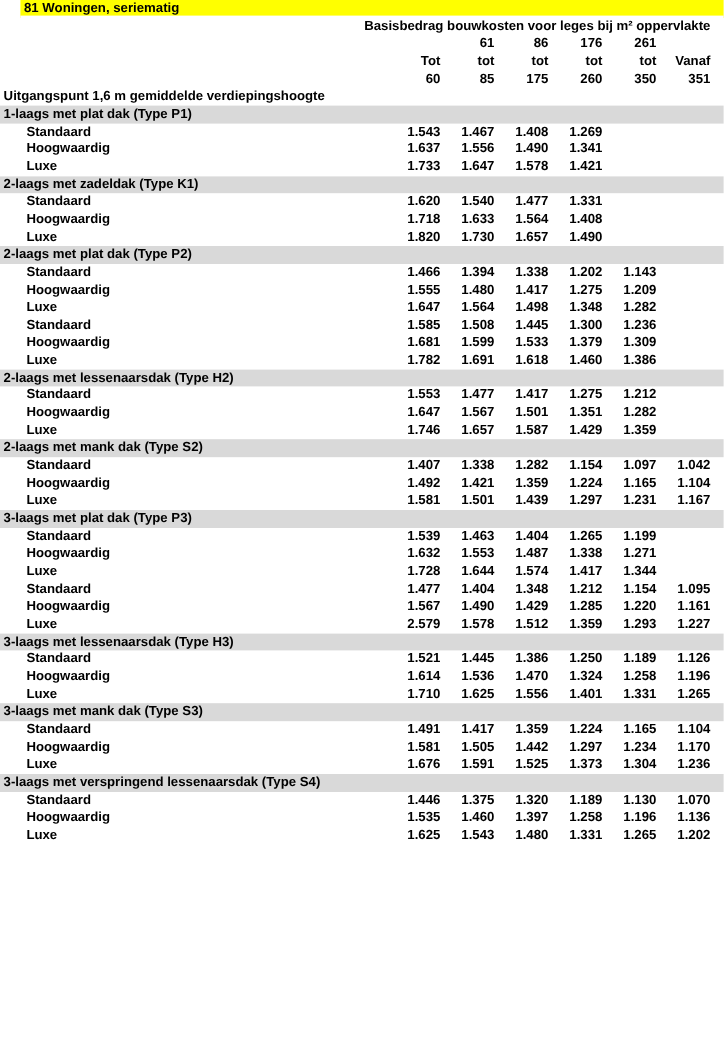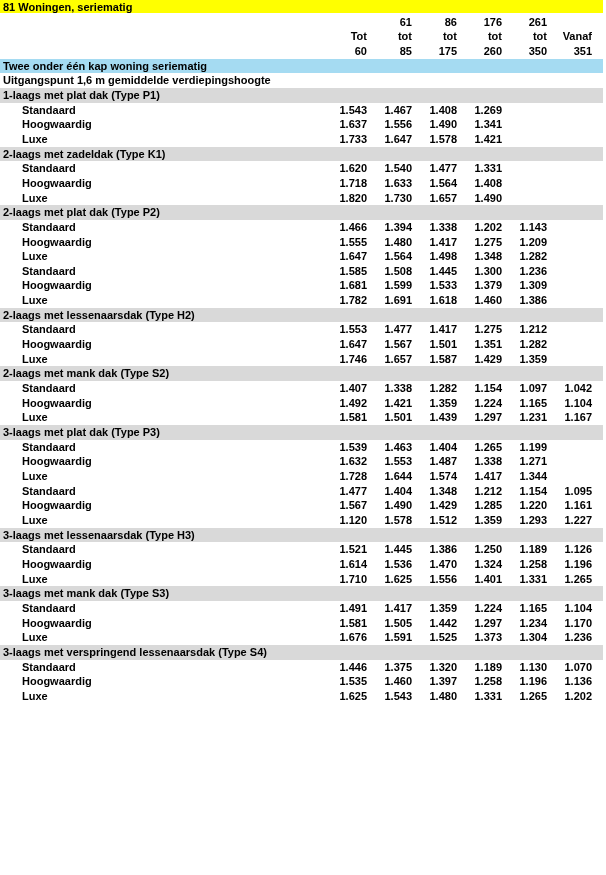--- a/index.html
+++ b/index.html
@@ -18,33 +18,36 @@
   .sheet{width:603px;}
   .row{
     height:var(--rh);line-height:var(--rh);
     display:grid;grid-template-columns:322px repeat(6,45px) 1fr;
     white-space:nowrap;overflow:hidden;box-sizing:border-box;
   }
   .block{display:block;}
   .band-yellow{background:var(--c-yellow);padding-left:3px;}
   .band-blue{background:var(--c-blue);padding-left:3px;}
   .band-gray{background:var(--c-gray);padding-left:3px;}
-  .sep{border-bottom:2px solid #ffffff;}
+  .sep{border-bottom:2px solid #ffffff;margin-left:17px;}
   .title-row{text-align:right;padding-right:11px;}
   .label{padding-left:3px;}
   .label.indent{margin-left:19px;}
   .num{text-align:right;}
 </style>
 </head>
 <body>
 
 <div class="sheet">
   <div class="row block band-yellow sep">
     <span>81 Woningen, seriematig</span>
   </div>
+  <div class="row block title-row">
+    <span>Basisbedrag bouwkosten voor leges bij m² oppervlakte</span>
+  </div>
 
   <div id="col-headers">
       <div class="row">
         <div class="label"></div>
         <div class="num"></div>
         <div class="num">61</div>
         <div class="num">86</div>
         <div class="num">176</div>
         <div class="num">261</div>
         <div class="num"></div>
@@ -62,23 +65,20 @@
         <div class="label"></div>
         <div class="num">60</div>
         <div class="num">85</div>
         <div class="num">175</div>
         <div class="num">260</div>
         <div class="num">350</div>
         <div class="num">351</div>
       </div>
     </div>
 
-  <div class="row block band-blue">
-    <span>Twee onder één kap woning seriematig</span>
-  </div>
   <div class="row block label" style="padding-left:3px">
     <span>Uitgangspunt 1,6 m gemiddelde verdiepingshoogte</span>
   </div>
 
   <div id="sections">
       <div class="row block band-gray"><span>1-laags met plat dak (Type P1)</span></div>
       <div class="row">
         <div class="label indent">Standaard</div>
         <div class="num">1.543</div>
         <div class="num">1.467</div>
@@ -285,21 +285,21 @@
         <div class="label indent">Hoogwaardig</div>
         <div class="num">1.567</div>
         <div class="num">1.490</div>
         <div class="num">1.429</div>
         <div class="num">1.285</div>
         <div class="num">1.220</div>
         <div class="num">1.161</div>
       </div>
       <div class="row">
         <div class="label indent">Luxe</div>
-        <div class="num">1.120</div>
+        <div class="num">2.579</div>
         <div class="num">1.578</div>
         <div class="num">1.512</div>
         <div class="num">1.359</div>
         <div class="num">1.293</div>
         <div class="num">1.227</div>
       </div>
       <div class="row block band-gray"><span>3-laags met lessenaarsdak (Type H3)</span></div>
       <div class="row">
         <div class="label indent">Standaard</div>
         <div class="num">1.521</div>

